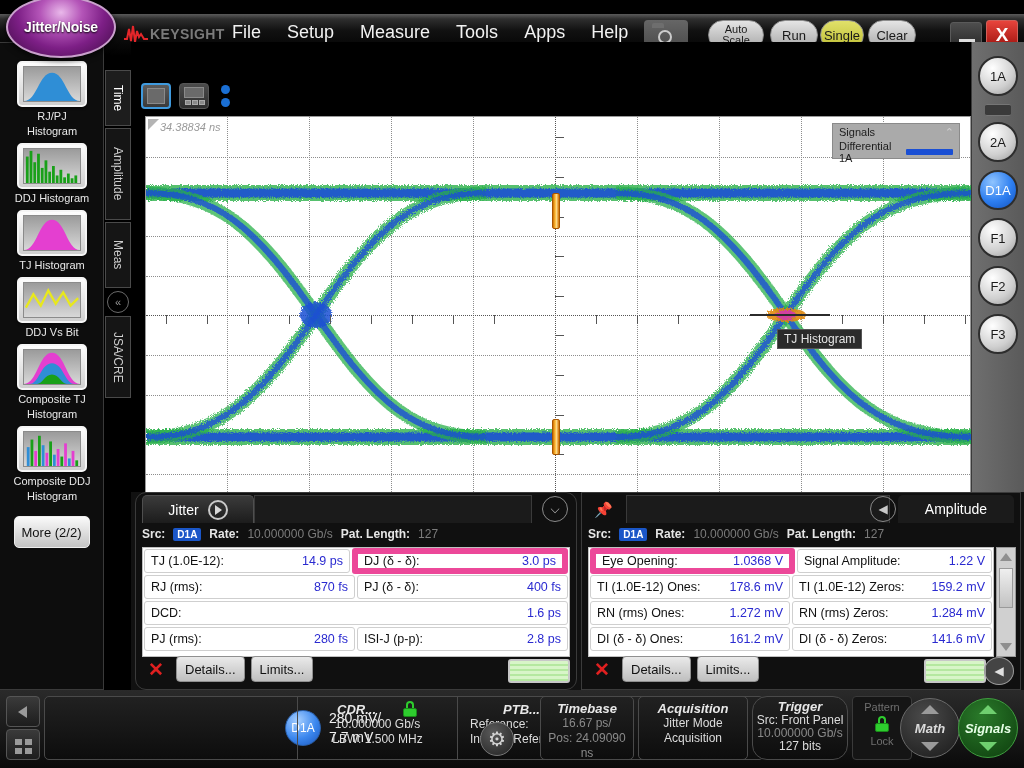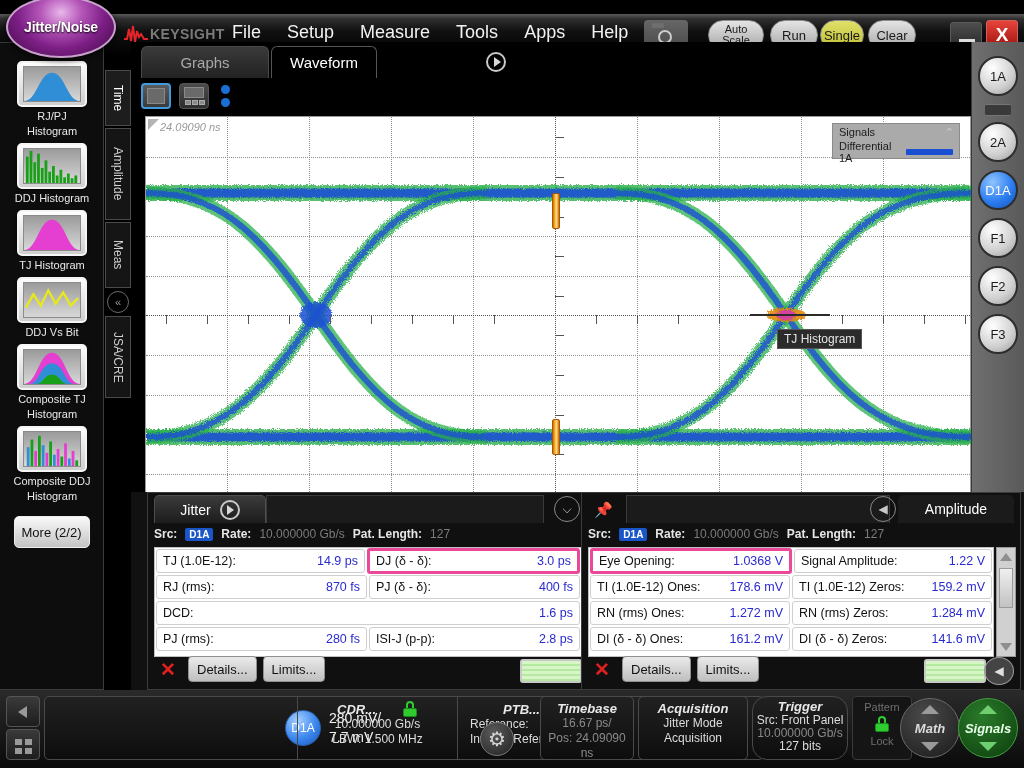--- a/index.html
+++ b/index.html
@@ -184,21 +184,21 @@
   .ch-btn.sel {
     background: radial-gradient(circle at 35% 28%, #8fc4ff, #2d7ef0 55%, #1352bd 100%);
     color: #fff;
   }
   .ch-handle { width: 26px; height: 12px; margin: 0 auto 6px; background: #3a3a3a; border-radius: 2px;
     border-top:1px solid #757575; border-bottom:1px solid #757575; }
 
   
   .meas-wrap { position: absolute; left: 131px; top: 492px; width: 893px; height: 198px; background: #111; }
   .panel { position: absolute; top: 0; height: 198px; background: #101010; border: 1px solid #3b3b3b; }
-  .panel.jitter { left: 16px; width: 442px; }
+  .panel.jitter { left: 4px; width: 442px; border-radius: 11px; }
   .panel.amp { left: 450px; width: 440px; }
 
   .ptab {
     position: absolute; top: 2px; height: 28px; border-radius: 5px 5px 0 0;
     background: linear-gradient(180deg,#3b3b3b,#1c1c1c); border:1px solid #4f4f4f; border-bottom:none;
     display:flex; align-items:center; justify-content:center; gap:9px; color:#fff; font-size:14px; padding: 0 12px;
   }
   .ptab.left { left: 6px; width: 112px; }
   .ptab-bg { position:absolute; left:118px; top:2px; right:44px; height:28px; background:#1b1b1b; border:1px solid #3a3a3a; border-bottom:none;}
   .ptab.right { right: 6px; width: 116px; background:#1b1b1b; border:none; }
@@ -218,21 +218,21 @@
   .grid-table { position:absolute; left: 6px; top: 54px; right: 6px; background:#fff; border:1px solid #c0c0c0; overflow:hidden;}
   .grid-table.jtab { height: 110px; }
   .grid-table.atab { height: 110px; right: 26px; }
   .mrow { display:flex; height: 26px; }
   .mcell {
     flex: 1; display:flex; align-items:center; justify-content:space-between;
     border: 1px solid #cfcfcf; border-radius: 3px; margin: 1px;
     padding: 0 6px; font-size: 12.5px; color:#111; background:#fff;
     overflow: hidden; white-space: nowrap;
   }
-  .mcell.hi { border: 3px solid #ec4899; margin: 0px 1px; }
+  .mcell.hi { border: 6px solid #ec4899; margin: 0px 1px; }
   .mval { color: #2a2ad0; }
 
   .scroll-col { position:absolute; right: 4px; top: 54px; width: 20px; height: 110px; background:#d0d0d0; border:1px solid #9a9a9a;}
   .scroll-col .arrow-up, .scroll-col .arrow-dn { position:absolute; left:3px; width:0; height:0; border-left:6px solid transparent; border-right:6px solid transparent; }
   .scroll-col .arrow-up { top:5px; border-bottom:8px solid #8f8f8f;}
   .scroll-col .arrow-dn { bottom:5px; border-top:8px solid #8f8f8f;}
   .scroll-col .thumb { position:absolute; left:2px; top:20px; width:14px; height:40px; background:linear-gradient(180deg,#efefef,#c2c2c2); border:1px solid #9a9a9a;}
 
   .panel-footer { position:absolute; left:6px; bottom:6px; right:6px; height: 28px; display:flex; align-items:center; gap:6px;}
   .x-btn { width:28px; height:26px; color:#e02020; font-size:19px; font-weight:bold; display:flex; align-items:center; justify-content:center;}
@@ -443,49 +443,40 @@
 <div class="vtabs">
   <div class="vtab active" style="height:56px">Time</div>
   <div class="vtab" style="height:92px">Amplitude</div>
   <div class="vtab" style="height:66px">Meas</div>
   <div class="vtab-collapse">«</div>
   <div class="vtab" style="height:82px">JSA/CRE</div>
 </div>
 
 <div class="main-area">
 
-  <div class="tabstrip">
-    <div class="gtab inactive">
-      <span>Graphs</span>
-    </div>
-    <div class="gtab active">
-      <span>Waveform</span>
-    </div>
-    <div class="play-circle" style="position:absolute;left:355px;top:10px"></div>
-  </div>
 
   <div class="viewtools">
     <div class="vt-btn sel">
         <span class="pane"></span>
       </div>
     <div class="vt-btn multi">
       <span class="pane"></span>
       <i class="c" style="left:5px"></i>
       <i class="c" style="left:12px"></i>
       <i class="c" style="left:19px"></i>
     </div>
     <div class="vt-dots">
         <i></i>
         <i></i>
       </div>
   </div>
 
   <div class="plot">
     <div class="plot-corner"></div>
-    <div class="plot-ts">24.09090 ns</div>
+    <div class="plot-ts">34.38834 ns</div>
 
     <div class="grid-v" style="left:81px"></div>
     <div class="grid-v" style="left:163px"></div>
     <div class="grid-v" style="left:245px"></div>
     <div class="grid-v" style="left:327px"></div>
     <div class="center-v" style="left:409px"></div>
     <div class="grid-v" style="left:491px"></div>
     <div class="grid-v" style="left:573px"></div>
     <div class="grid-v" style="left:655px"></div>
     <div class="grid-v" style="left:737px"></div>

